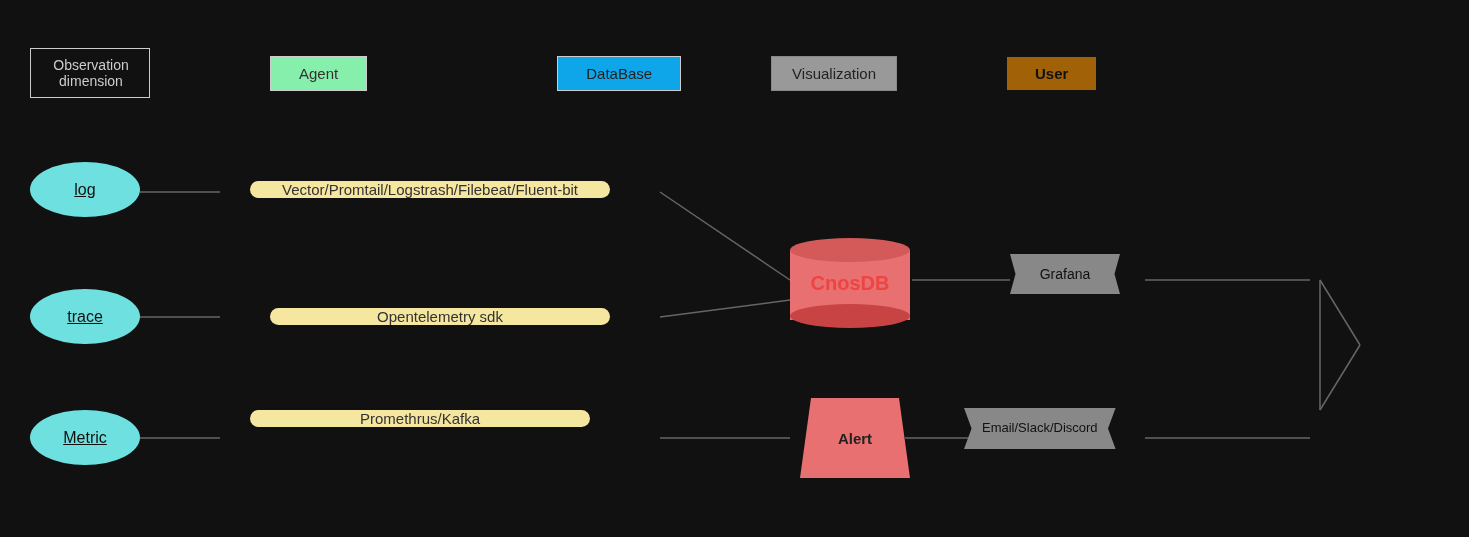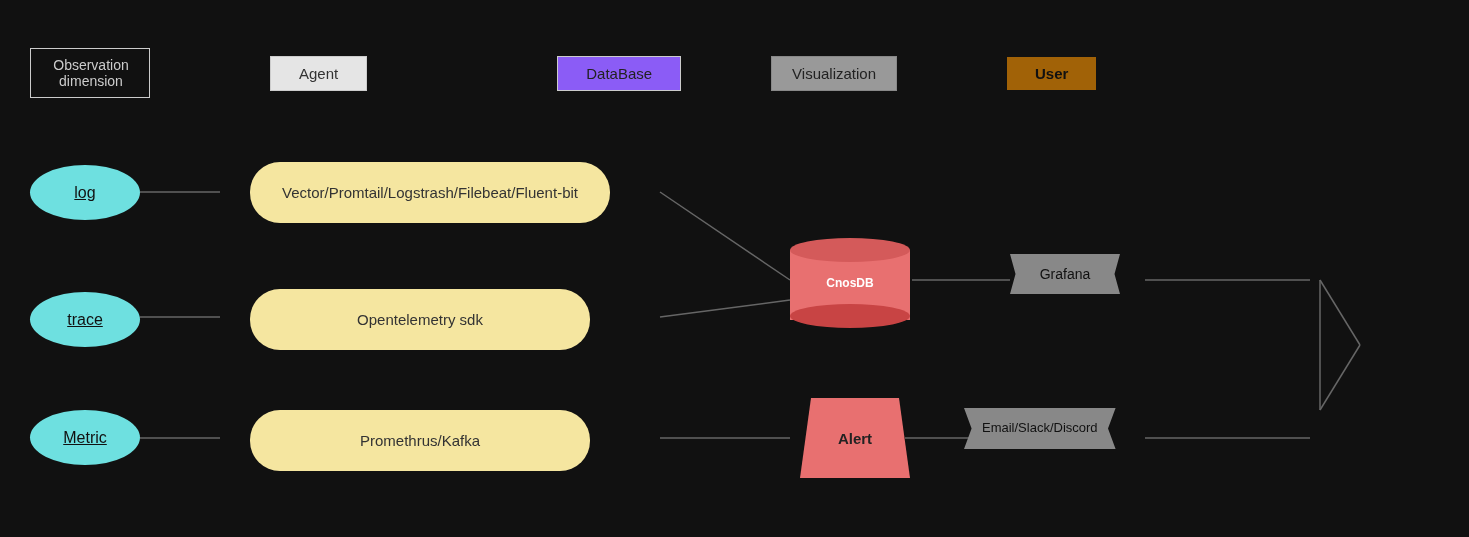--- a/index.html
+++ b/index.html
@@ -21,30 +21,30 @@
     .header-box {
       border: 1.5px solid #ccc;
       color: #ddd;
       font-size: 15px;
       padding: 8px 18px;
       text-align: center;
       background: transparent;
     }
 
     .header-agent {
-      background: #e5e5e5;
+      background: #86efac;
       color: #333;
       border: 1.5px solid #ccc;
       font-size: 15px;
       padding: 8px 28px;
       text-align: center;
     }
 
     .header-db {
-      background: #8b5cf6;
+      background: #0ea5e9;
       color: #222;
       border: 1.5px solid #ccc;
       font-size: 15px;
       padding: 8px 28px;
       text-align: center;
     }
 
     .header-viz {
       background: #999;
       color: #222;
@@ -76,21 +76,21 @@
       font-size: 16px;
       color: #111;
       text-decoration: underline;
       flex-shrink: 0;
     }
 
     
     .agent-pill {
       background: #f5e6a0;
       border-radius: 30px;
-      padding: 22px 32px;
+      padding: 0 32px;
       font-size: 15px;
       color: #333;
       text-align: center;
       min-width: 340px;
       margin-left: 110px;
       flex-shrink: 0;
     }
 
     
     .cylinder-wrap {
@@ -126,22 +126,22 @@
       height: 24px;
       background: #c84444;
       border-radius: 50%;
     }
 
     .cylinder-label {
       position: absolute;
       top: 50%;
       left: 50%;
       transform: translate(-50%, -50%);
-      color: #ffffff;
-      font-size: 12px;
+      color: #ef4444;
+      font-size: 20px;
       font-weight: bold;
       white-space: nowrap;
       z-index: 2;
     }
 
     
     .alert-shape {
       width: 110px;
       height: 80px;
       background: #e87070;
@@ -228,21 +228,21 @@
 
   <div style="position:absolute;top:162px;left:30px;display:flex;align-items:center;">
     <div class="obs-ellipse">
       <span>log</span>
     </div>
     <div class="agent-pill">
       <span>Vector/Promtail/Logstrash/Filebeat/Fluent-bit</span>
     </div>
   </div>
 
-  <div style="position:absolute;top:289px;left:30px;display:flex;align-items:center;">
+  <div style="position:absolute;top:289px;left:30px;display:flex;align-items:center;gap:20px;">
     <div class="obs-ellipse">
       <span>trace</span>
     </div>
     <div class="agent-pill">
       <span>Opentelemetry sdk</span>
     </div>
   </div>
 
   <div style="position:absolute;top:410px;left:30px;display:flex;align-items:flex-start;">
     <div class="obs-ellipse">

